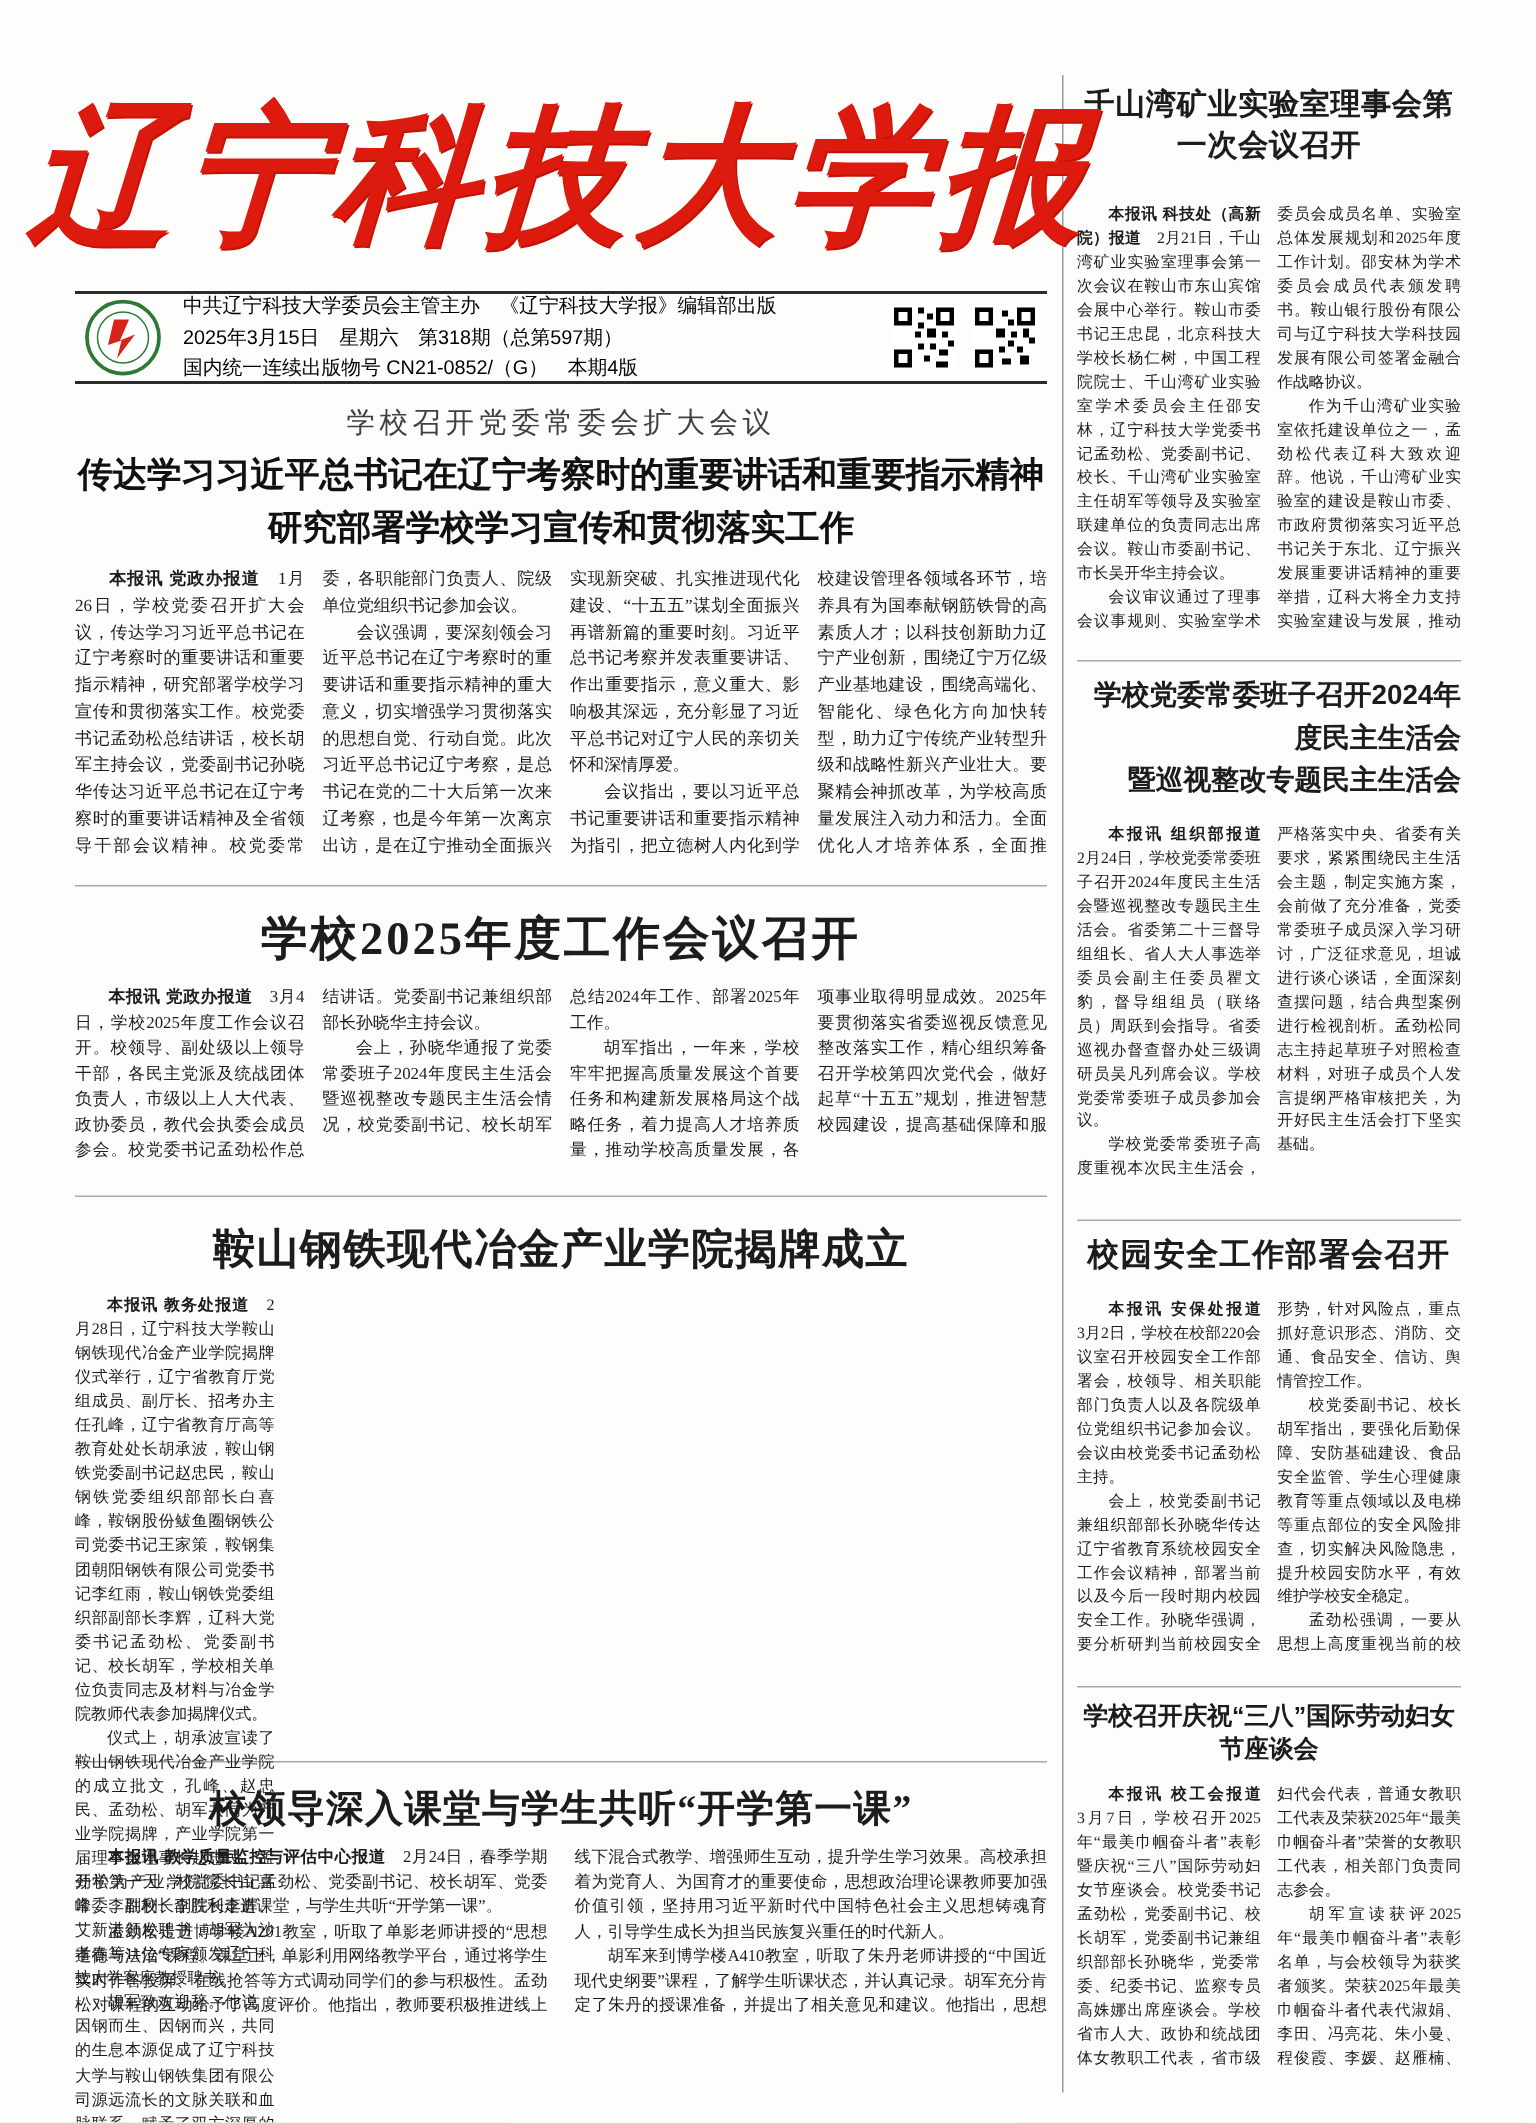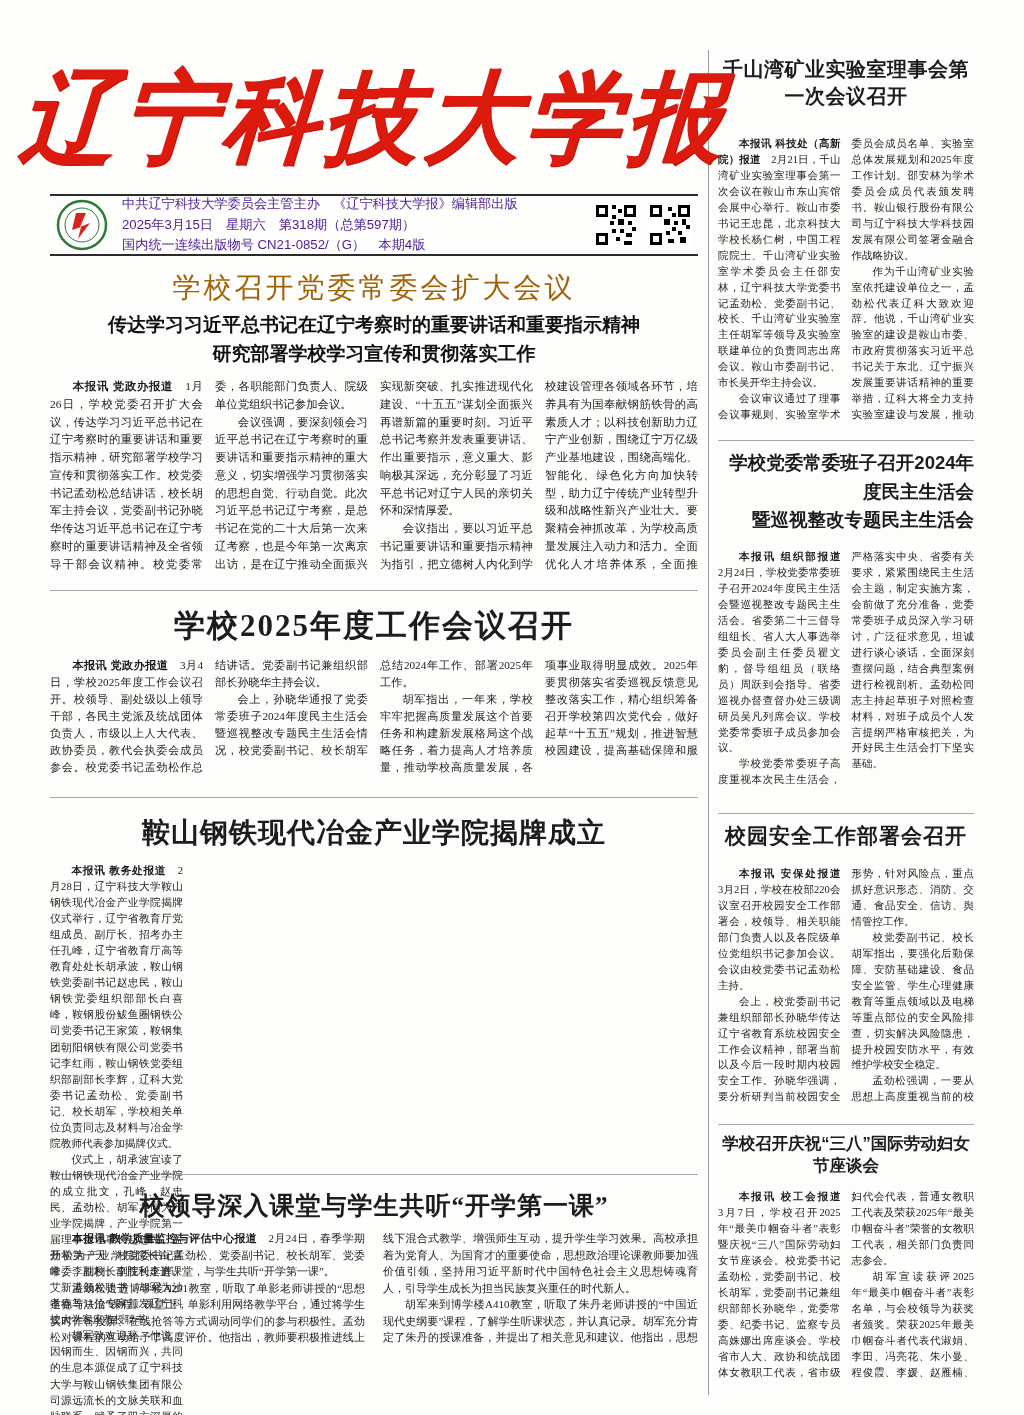--- a/index.html
+++ b/index.html
@@ -11,37 +11,37 @@
   .divider-v{width:0;border-left:1px solid #9a9a9a;margin:6px 9px 0 10px;}
   .right-col{flex:1;min-width:0;}
 
   
   .mast-title{height:150px;display:flex;align-items:center;justify-content:center;}
   .mast-title span{font-size:95px;font-weight:bold;font-style:italic;color:#dd1a0e;
         letter-spacing:6px;transform:skewX(-4deg) scaleY(1.05);white-space:nowrap;
         font-family:"Liberation Serif","DejaVu Serif",serif;text-shadow:1px 1px 0 #c41208;}
   .mast-info{border-top:2px solid #2b2b2b;border-bottom:2px solid #2b2b2b;display:flex;align-items:center;
         gap:14px;padding:5px 6px;height:62px;box-sizing:border-box;}
-  .mast-lines{flex:1;font-size:13.2px;line-height:1.55;font-family:"Liberation Sans","DejaVu Sans",sans-serif;color:#4c1d95;}
+  .mast-lines{flex:1;font-size:13.2px;line-height:1.55;font-family:"Liberation Sans","DejaVu Sans",sans-serif;color:#000000;}
   .qr-wrap{display:flex;gap:10px;}
   .qr{width:44px;height:44px;}
   .url-bar{margin-top:3px;background:#2d6a2e;color:#fff;font-weight:bold;text-align:center;
         font-size:13px;height:24px;line-height:24px;letter-spacing:1px;
         font-family:"Liberation Sans","DejaVu Sans",sans-serif;border-bottom:1px solid #b9b9b9;}
 
   
   .para{margin:0;text-indent:2em;text-align:justify;}
   .byline{font-family:"Liberation Sans","DejaVu Sans",sans-serif;font-weight:bold;}
   .cols{column-fill:auto;overflow:hidden;}
   .rule-h{border-top:1px solid #a8a8a8;margin-top:12px;}
 
   
-  .kicker{margin-top:13px;text-align:center;font-size:28px;letter-spacing:3px;color:#a16207;
+  .kicker{margin-top:13px;text-align:center;font-size:19px;letter-spacing:3px;color:#404040;
         font-family:Liberation Serif, serif;}
-  .head-main{margin-top:4px;text-align:center;font-size:19px;font-weight:800;line-height:1.5;
+  .head-main{margin-top:4px;text-align:center;font-size:23px;font-weight:800;line-height:1.5;
         font-family:"Liberation Sans","DejaVu Sans",sans-serif;color:#111;}
   .main-body{margin-top:10px;height:200px;columns:4;column-gap:12px;font-size:11.4px;line-height:1.56;}
 
   
   .head-2025{margin:14px 0 10px;text-align:center;font-size:31px;font-weight:bold;letter-spacing:2px;}
   .wc-body{height:128px;columns:4;column-gap:12px;font-size:11.2px;line-height:1.52;}
 
   
   .head-anshan{margin:16px 0 10px;text-align:center;font-size:28px;font-weight:bold;letter-spacing:1px;}
   .anshan-flex{display:flex;gap:10px;height:300px;flex-direction:column;}

